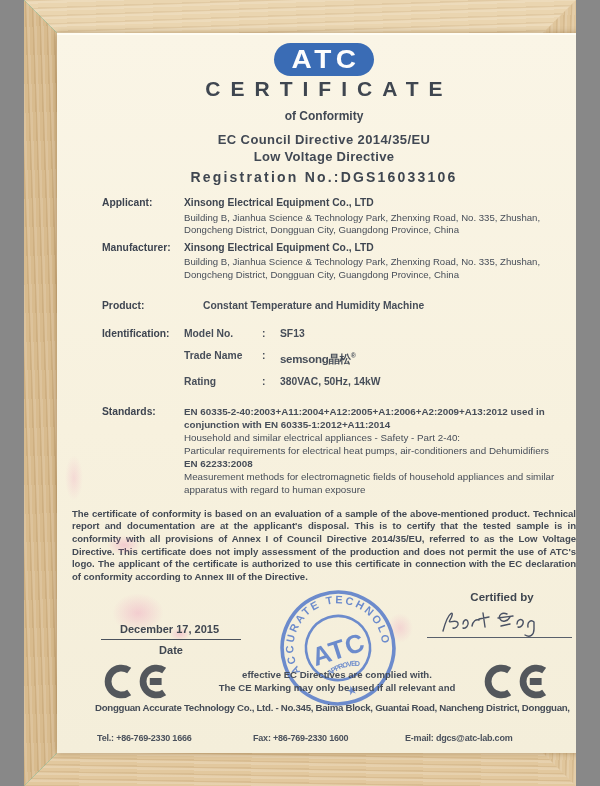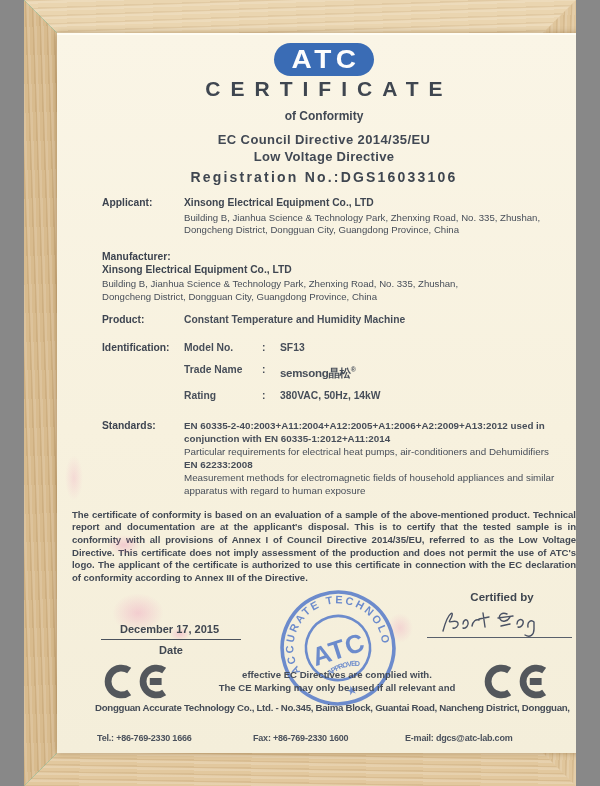--- a/index.html
+++ b/index.html
@@ -37,22 +37,22 @@
   .dir1{text-align:center;font-size:13px;font-weight:bold;margin-top:7px;line-height:17px;letter-spacing:.4px;color:#414853;}
   .dir2{text-align:center;font-size:13px;font-weight:bold;margin-top:1px;line-height:16px;letter-spacing:.3px;color:#414853;}
   .reg{text-align:center;font-size:14px;font-weight:bold;margin-top:3px;line-height:18px;letter-spacing:2.2px;color:#3f4650;}
   
   .frow{display:flex;margin-left:45px;font-size:10px;}
   .flabel{width:82px;flex:none;font-weight:bold;font-size:10.3px;color:#3d4450;line-height:13px;}
   .fvalue{width:372px;line-height:13px;}
   .cname{font-weight:bold;font-size:10.3px;line-height:13px;color:#3f4651;}
   .addr{margin-top:2.5px;font-size:9.6px;line-height:12.5px;white-space:nowrap;}
   .mt-applicant{margin-top:10px;}
-  .mt-manufacturer{margin-top:13px;flex-direction:column;}
-  .mt-product{margin-top:10px;}
+  .mt-manufacturer{margin-top:4px;}
+  .mt-product{margin-top:18px;gap:19px;}
   .mt-ident{margin-top:15px;}
   .mt-standards{margin-top:8px;}
   .prod-val{font-weight:bold;font-size:10.3px;}
   .idrow{display:flex;margin-bottom:9px;font-weight:bold;font-size:10.3px;line-height:13px;}
   .idname{width:78px;flex:none;}
   .idcolon{width:18px;flex:none;text-align:left;}
   .brand{font-size:11.5px;letter-spacing:-.3px;}
   .brand sup{font-size:7px;}
   .std-lines{font-size:9.8px;line-height:13px;}
   .s-bold{font-weight:bold;}
@@ -147,20 +147,21 @@
           <span class="idcolon">:</span>
           <span>380VAC, 50Hz, 14kW</span>
         </div>
       </div>
     </div>
 
     <div class="frow mt-standards">
       <div class="flabel">Standards:</div>
       <div class="fvalue std-lines">
         <div class="s-bold">EN 60335-2-40:2003+A11:2004+A12:2005+A1:2006+A2:2009+A13:2012 used in conjunction with EN 60335-1:2012+A11:2014</div>
+        <div>Household and similar electrical appliances - Safety - Part 2-40:</div>
         <div>Particular requirements for electrical heat pumps, air-conditioners and Dehumidifiers</div>
         <div class="s-bold">EN 62233:2008</div>
         <div>Measurement methods for electromagnetic fields of household appliances and similar apparatus with regard to human exposure</div>
       </div>
     </div>
 
     <div class="statement">The certificate of conformity is based on an evaluation of a sample of the above-mentioned product. Technical report and documentation are at the applicant's disposal. This is to certify that the tested sample is in conformity with all provisions of Annex I of Council Directive 2014/35/EU, referred to as the Low Voltage Directive. This certificate does not imply assessment of the production and does not permit the use of ATC's logo. The applicant of the certificate is authorized to use this certificate in connection with the EC declaration of conformity according to Annex III of the Directive.</div>
 
     <div class="abs certified">Certified by</div>
 

